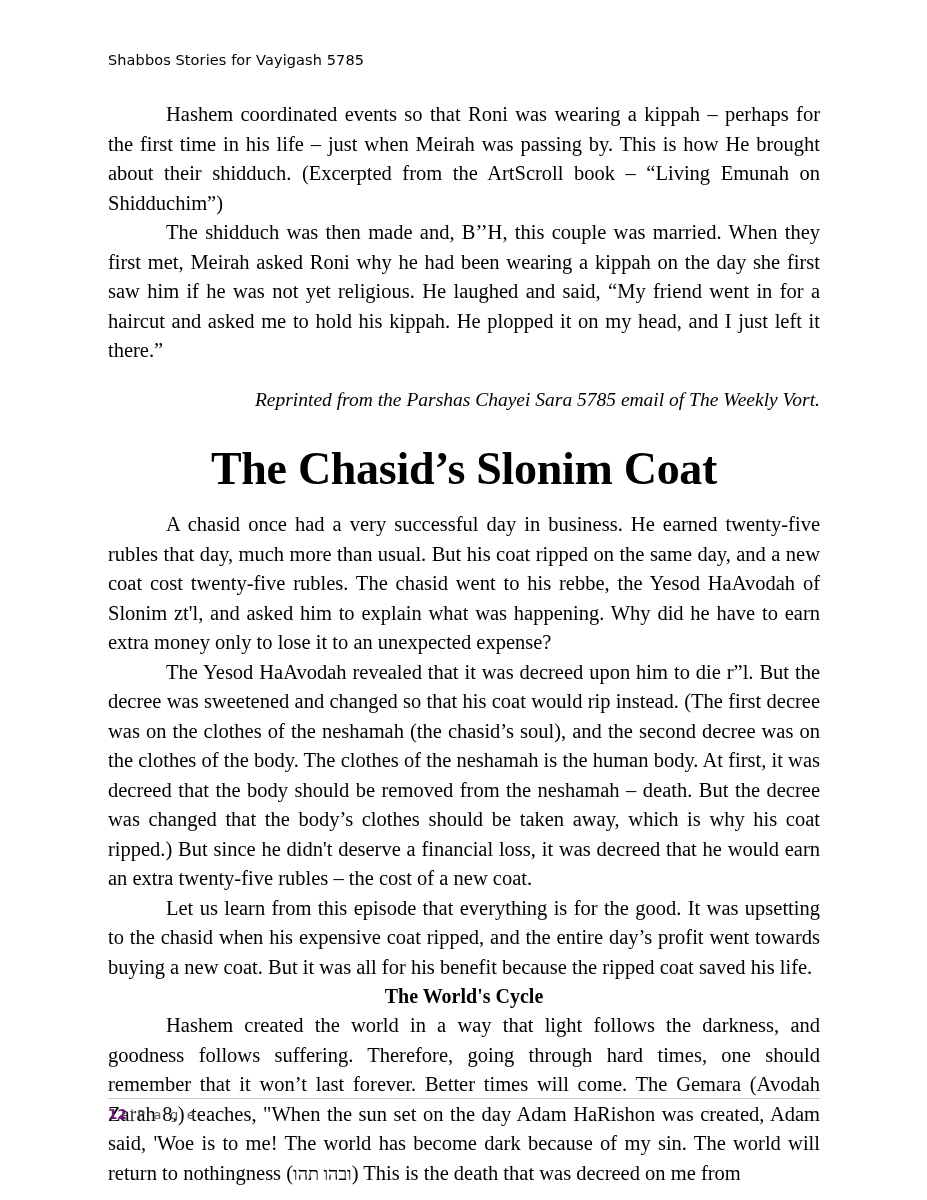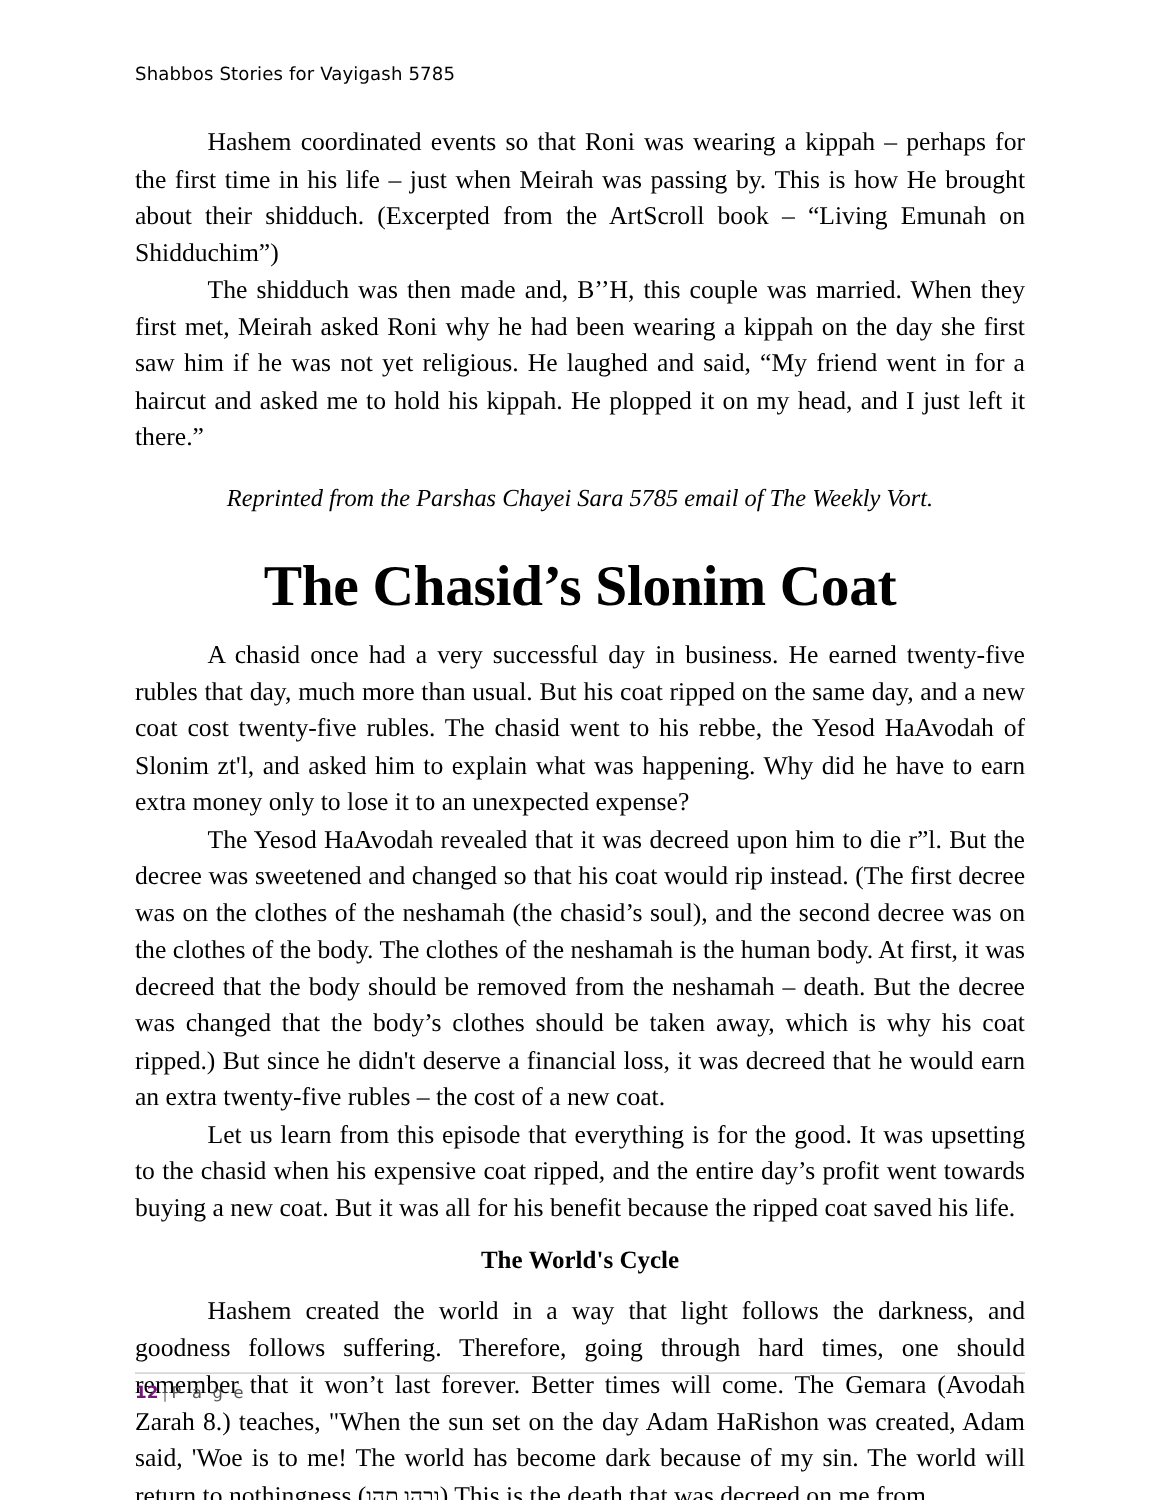--- a/index.html
+++ b/index.html
@@ -45,34 +45,34 @@
     text-align: justify;
     text-indent: 58px;
     text-justify: inter-word;
   }
   .italic-src {
     margin: 0;
     margin-top: 20px;
     font-size: 19.5px;
     font-style: italic;
     line-height: 1.4;
-    text-align: center;
+    text-align: right;
   }
   h1.story-title {
     margin: 0;
     margin-top: 28px;
     margin-bottom: 14px;
     font-size: 46px;
     font-weight: bold;
     text-align: center;
     letter-spacing: -0.3px;
     line-height: 1.2;
   }
   h2.subhead {
-    margin: 12px;
+    margin: 0;
     font-size: 20px;
     font-weight: bold;
     text-align: center;
     line-height: 1.45;
   }
   .hebrew {
     font-family: Liberation Serif, serif;
     font-size: 18px;
     direction: rtl;
     unicode-bidi: embed;

